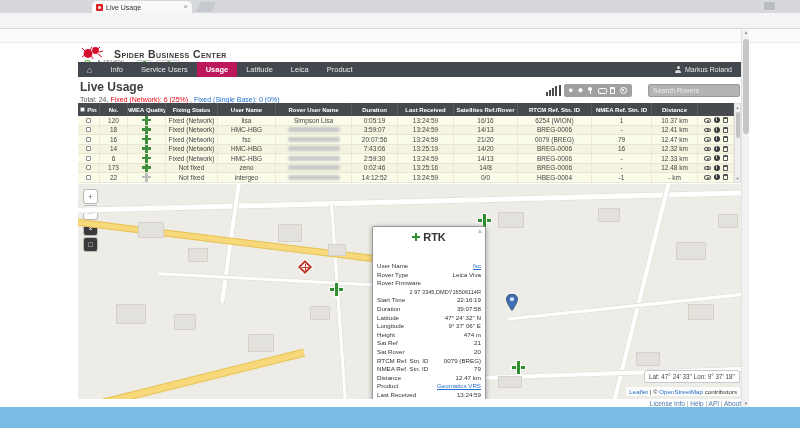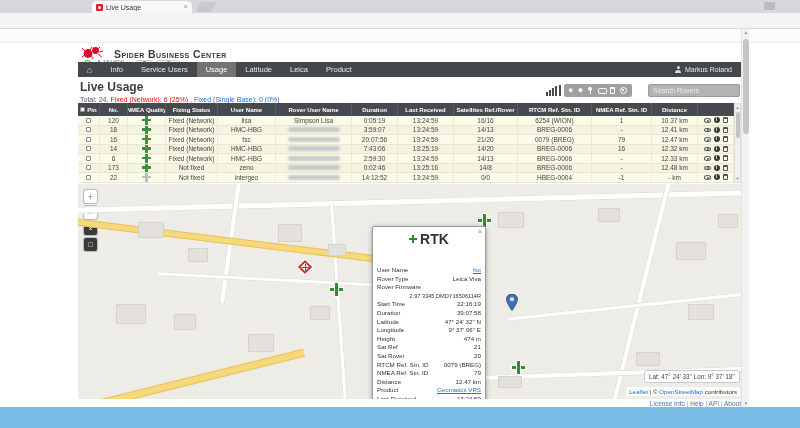--- a/index.html
+++ b/index.html
@@ -57,21 +57,21 @@
 
   
   .brandname{left:107px;top:48px;font-size:10.5px;font-weight:700;font-variant:small-caps;
              letter-spacing:.4px;color:#3b3b3b;margin-left:7px;}
 
   
   .navbar{left:78px;top:62px;width:663px;height:15px;background:#43484e;display:flex;align-items:stretch;
           font-size:7.5px;color:#e9e9e9;}
   .nav-home{display:flex;align-items:center;padding:0 9px;font-size:9px;}
   .nav-item{display:flex;align-items:center;padding:0 9px;cursor:default;}
-  .nav-item.active{background:#737373;color:#fff;}
+  .nav-item.active{background:#be185d;color:#fff;font-weight:bold;}
   .nav-user{margin-left:auto;display:flex;align-items:center;gap:3px;padding-right:9px;font-size:7px;}
   .wperson{width:7px;height:7px;position:relative;}
   .wperson::before{content:"";position:absolute;left:2px;top:0;width:3px;height:3px;border-radius:50%;background:#dcdcdc;}
   .wperson::after{content:"";position:absolute;left:0.5px;top:3.5px;width:6px;height:3.5px;border-radius:3px 3px 0 0;background:#dcdcdc;}
 
   
   .pagetitle{left:80px;top:80px;font-size:12px;font-weight:bold;color:#3e3e3e;}
   .summary{left:80px;top:96px;font-size:7px;color:#555;}
   .sum-red{color:#e30613;} .sum-blue{color:#1f6fd0;}
 
@@ -135,21 +135,21 @@
   .red-diamond{width:15px;height:15px;}
   .red-diamond .rim{position:absolute;left:2px;top:2px;width:10px;height:10px;border:2px solid #c0392b;background:#fff;
                     transform:rotate(45deg);box-shadow:0 0 0 1px #fff;}
   .red-diamond .bar-h{position:absolute;left:4px;top:6.8px;width:7px;height:1.6px;background:#c0392b;}
   .red-diamond .bar-v{position:absolute;left:6.8px;top:4px;width:1.6px;height:7px;background:#c0392b;}
   .blue-pin{width:12px;height:17px;}
 
   .popup{left:294px;top:42px;width:114px;background:#fff;border:1px solid #9a9a9a;border-radius:2px;
          box-shadow:0 1px 5px rgba(0,0,0,.35);padding:3px 3px 4px;}
   .pclose{position:absolute;right:3px;top:1px;font-size:7px;color:#888;}
-  .ptitle{display:flex;align-items:center;justify-content:center;gap:3px;font-size:14px;font-weight:bold;color:#333;
+  .ptitle{display:flex;align-items:center;justify-content:center;gap:3px;font-size:11px;font-weight:bold;color:#333;
           margin:1px 0 19px;}
   .pcross{width:8px;height:8px;position:relative;display:inline-block;}
   .pcross::before{content:"";position:absolute;left:0;top:3px;width:8px;height:2px;background:#2f8f2f;}
   .pcross::after{content:"";position:absolute;left:3px;top:0;width:2px;height:8px;background:#2f8f2f;}
   .prow{display:flex;justify-content:space-between;flex-wrap:wrap;font-size:6.2px;line-height:8.6px;color:#333;padding:0 1px;}
   .plabel{text-align:left;}
   .pvalue{text-align:right;margin-left:auto;}
   .psmall{font-size:5.6px;}
   a.plink{color:#2a6fc9;}
 

